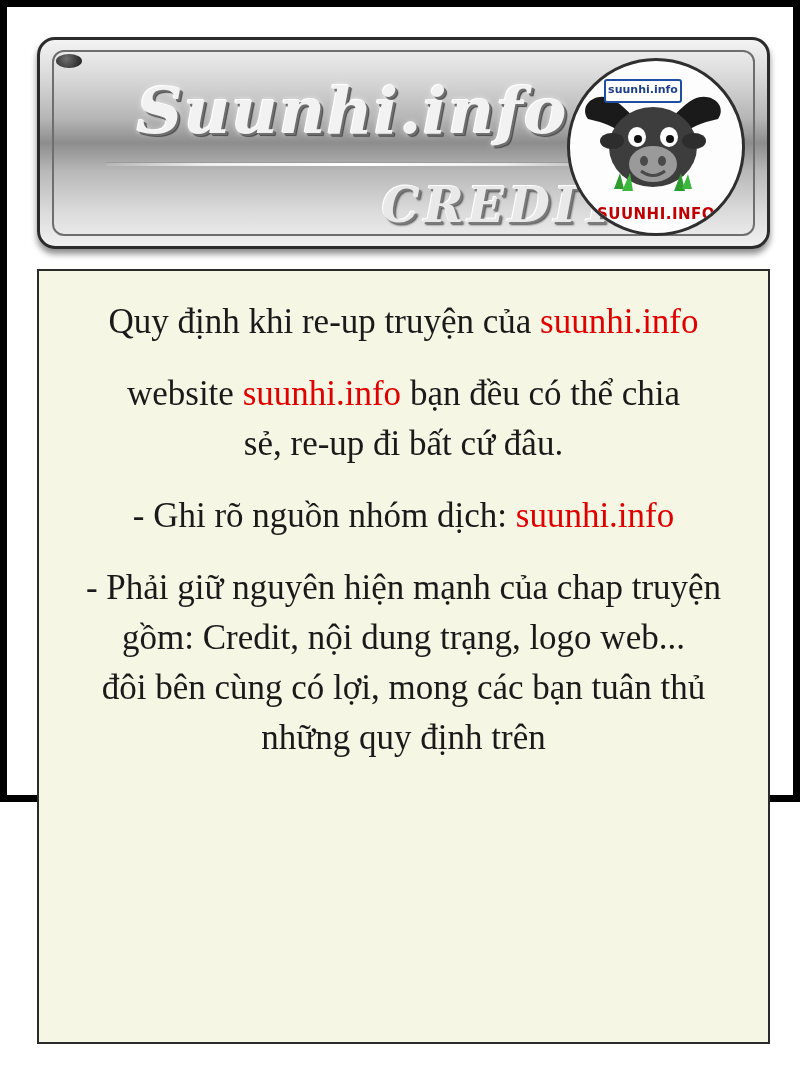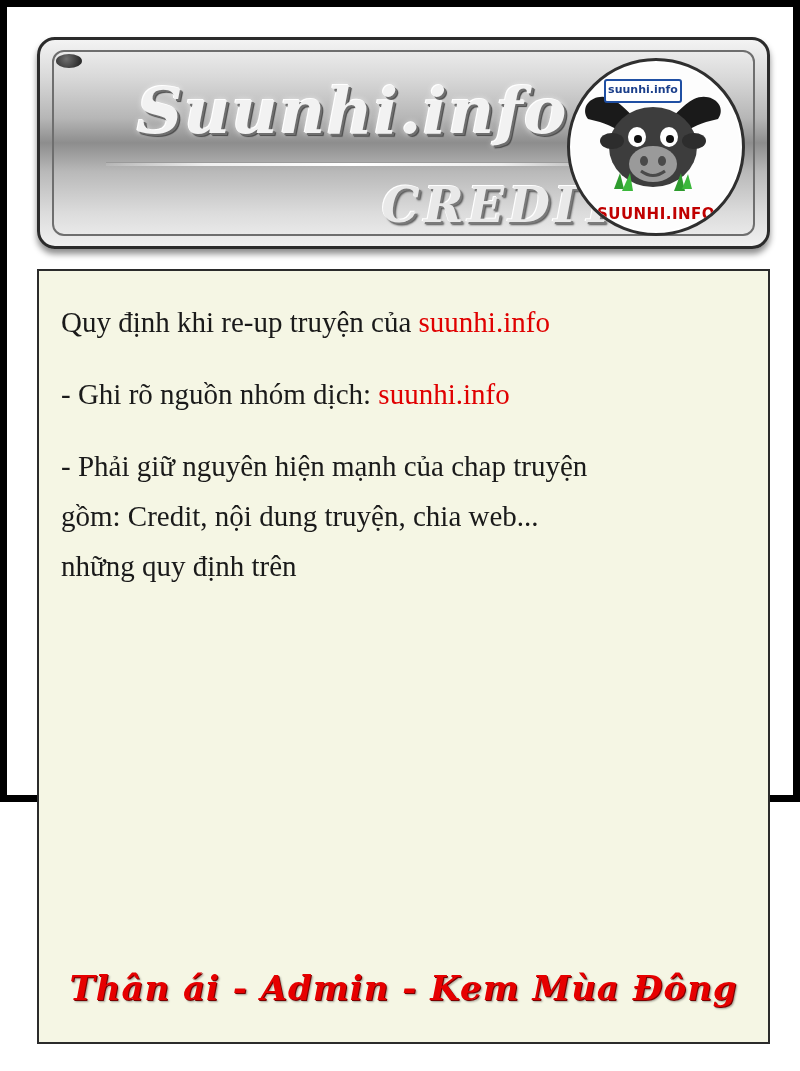--- a/index.html
+++ b/index.html
@@ -172,24 +172,25 @@
     width: 733px;
     height: 775px;
     background: #f5f6e4;
     border: 2px solid #2b2b2b;
     box-sizing: border-box;
     padding: 26px 22px 10px 22px;
   }
 
   .line {
     font-family: "Liberation Serif", serif;
-    font-size: 29px;
+    font-size: 35px;
     line-height: 50px;
     color: #1a1a1a;
     white-space: nowrap;
+    text-align: center;
   }
   .gap-top { margin-top: 22px; }
   .brand {
     color: #e00000;
     font-family: "Liberation Serif", serif;
   }
 
   #signature {
     position: absolute;
     left: 0;
@@ -249,38 +250,46 @@
     </div>
   </div>
 
   <div id="content">
 
     <div class="line">
       <span>Quy định khi re-up truyện của </span><span class="brand">suunhi.info</span><span></span>
     </div>
 
 
-
+    <div class="line gap-top">
+      <span>website </span><span class="brand">suunhi.info</span><span> bạn đều có thể chia</span>
+    </div>
+
+    <div class="line">
+      <span>sẻ, re-up đi bất cứ đâu.</span>
+    </div>
 
     <div class="line gap-top">
       <span>- Ghi rõ nguồn nhóm dịch: </span><span class="brand">suunhi.info</span>
     </div>
 
     <div class="line gap-top">
       <span>- Phải giữ nguyên hiện mạnh của chap truyện</span>
     </div>
 
     <div class="line">
-      <span>gồm: Credit, nội dung truyện, chia web...</span>
-    </div>
-
-
-
-
+      <span>gồm: Credit, nội dung trạng, logo web...</span>
+    </div>
+
+
+
+
+    <div class="line">
+      <span>đôi bên cùng có lợi, mong các bạn tuân thủ</span>
+    </div>
 
     <div class="line">
       <span>những quy định trên</span>
     </div>
 
-    <div id="signature">Thân ái - Admin - Kem Mùa Đông</div>
   </div>
 
 </div>
 
 </body></html>

